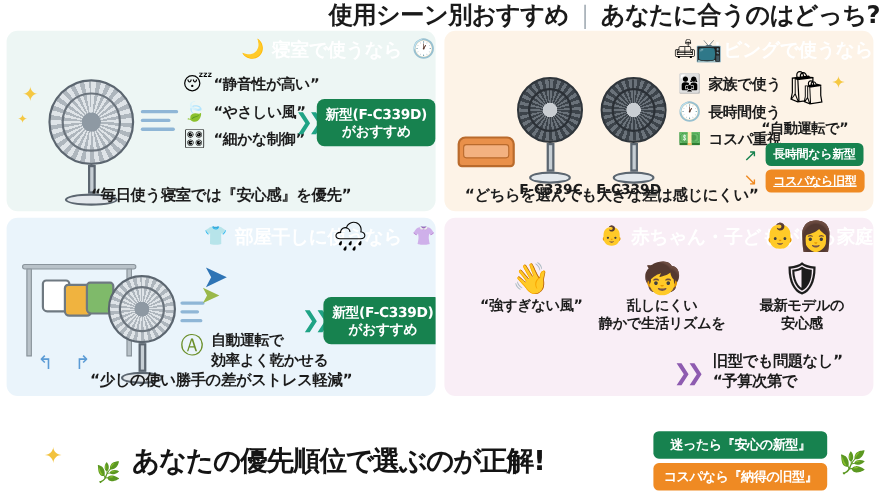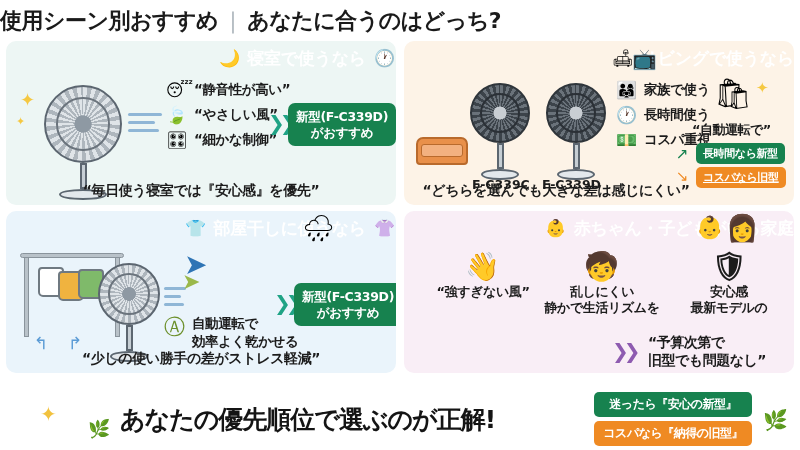--- a/index.html
+++ b/index.html
@@ -6,24 +6,24 @@
   html, body { width: 800px; height: 450px; }
   body {
     font-family: "DejaVu Sans", "Liberation Sans", sans-serif;
     background: #ffffff;
     position: relative;
     overflow: hidden;
   }
 
   
   .title-bar {
-    height: 41px;
+    height: 28px;
     display: flex;
     align-items: center;
-    justify-content: flex-start;
+    justify-content: flex-end;
     background: #ffffff;
   }
   .title-text {
     font-size: 22px;
     font-weight: bold;
     color: #1a1a1a;
     letter-spacing: -0.5px;
     white-space: nowrap;
   }
   .title-sep {
@@ -482,30 +482,30 @@
       </div>
 
       <div class="bcol" style="left:128px;top:8px;width:140px;">
         <span class="bic">🧒</span>
         <div>乱しにくい</div>
         <div>静かで生活リズムを</div>
       </div>
 
       <div class="bcol" style="left:264px;top:8px;width:122px;">
         <span class="bic">🛡</span>
+        <div>最新モデルの</div>
         <div>安心感</div>
-        <div>最新モデルの</div>
       </div>
 
 
       <span class="chev purple" style="left:208px;top:96px;">❯❯</span>
 
       <div style="position:absolute;left:244px;top:88px;font-size:14px;font-weight:bold;color:#1c1c1c;line-height:1.3;letter-spacing:-0.5px;white-space:nowrap;">
+        <div>旧型でも問題なし”</div>
         <div>“予算次第で</div>
-        <div>旧型でも問題なし”</div>
       </div>
     </div>
   </div>
 
 </div>
 
 <div class="footer">
   <span class="footer-spark">✦</span>
   <span class="footer-leaf">🌿</span>
   <div class="footer-main">あなたの優先順位で選ぶのが正解!</div>

